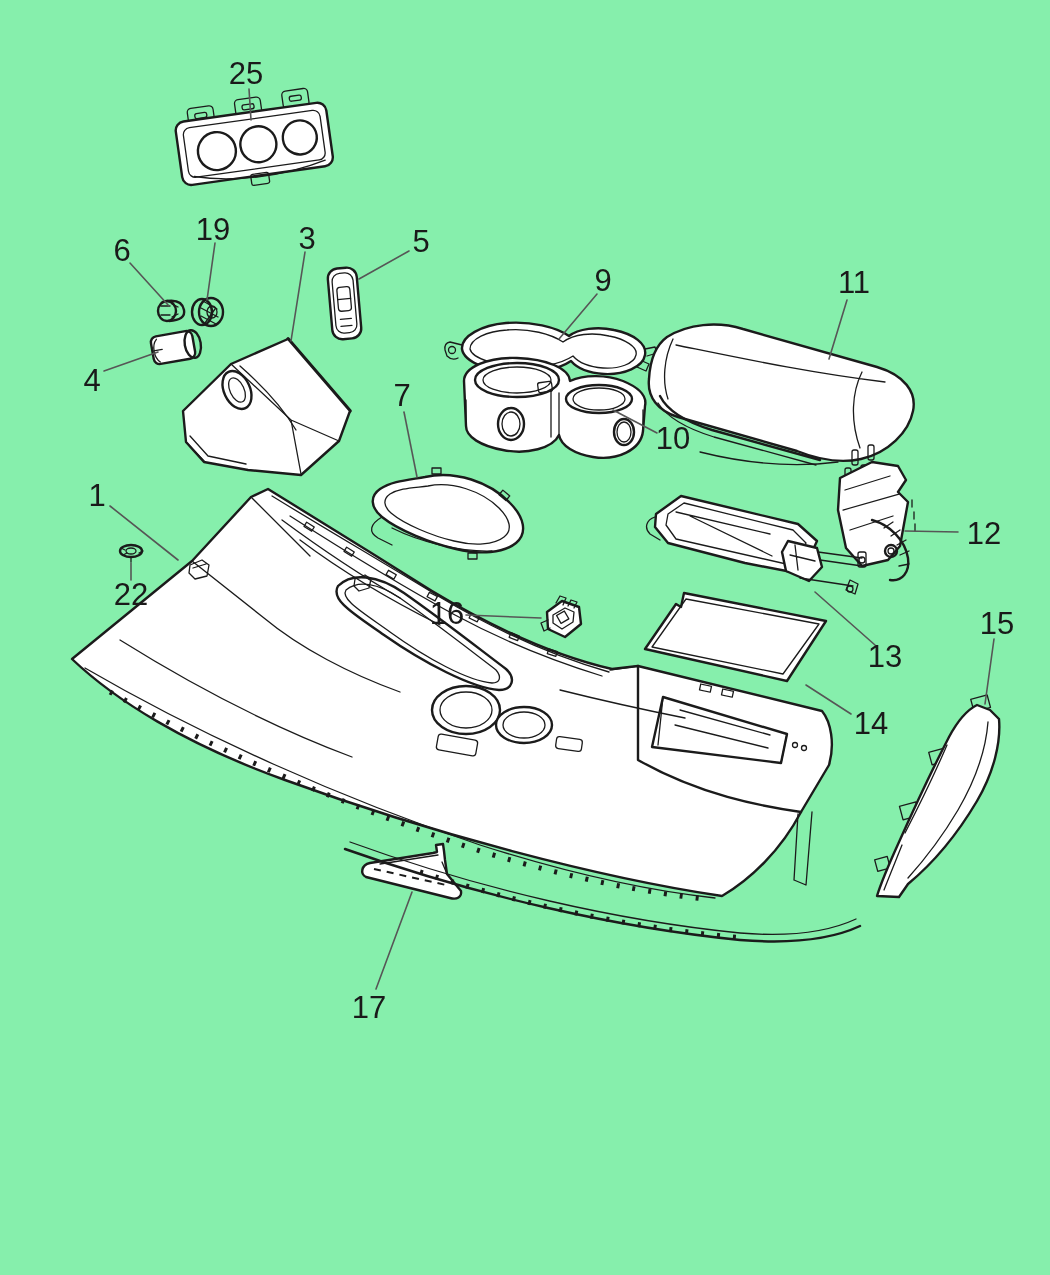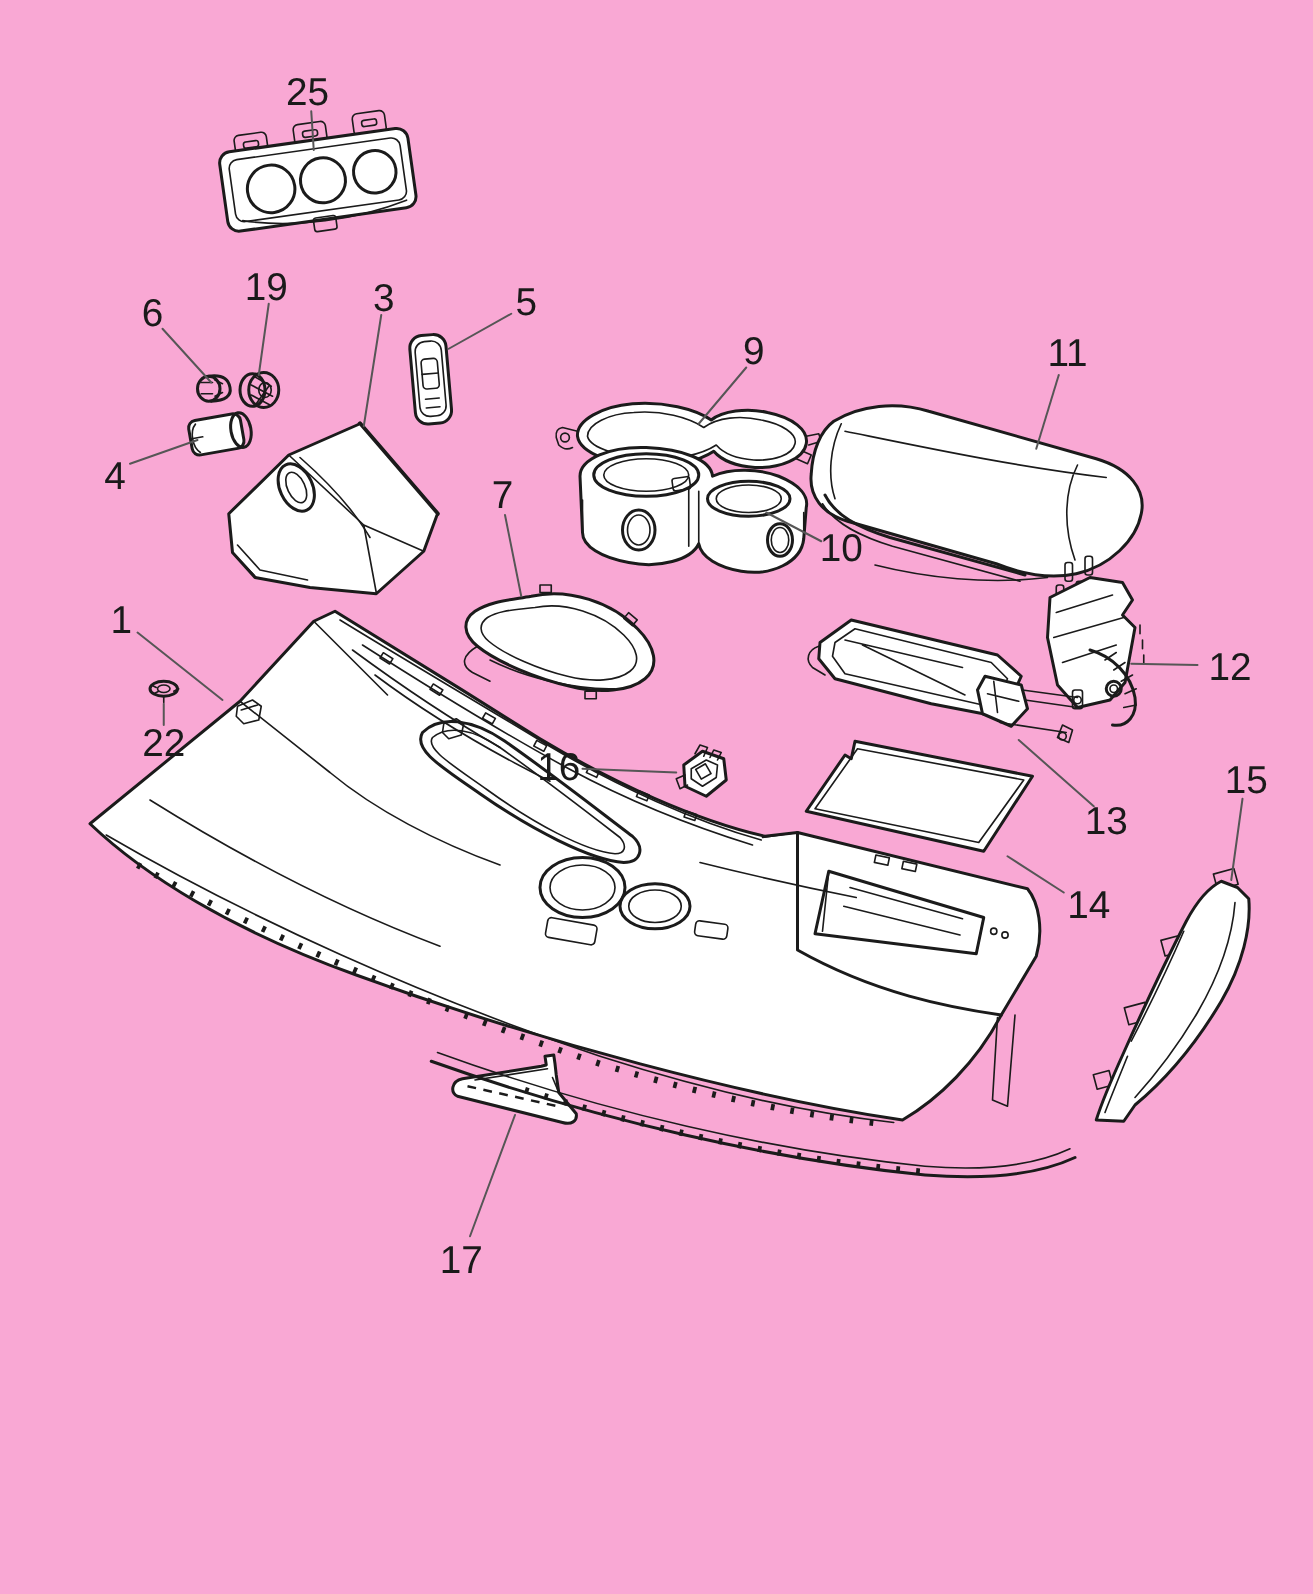--- a/index.html
+++ b/index.html
@@ -1,16 +1,16 @@
 <!DOCTYPE html>
 <html><head>
 <meta charset="utf-8">
 <style>
   html,body{margin:0;padding:0;background:#ffffff;}
-  .canvas{position:relative;width:1050px;height:1275px;background:#f9a8d4;overflow:hidden;
+  .canvas{position:relative;width:1050px;height:1275px;background:#86efac;overflow:hidden;
           font-family:"Liberation Sans", sans-serif;}
   svg{position:absolute;left:0;top:0;}
   
   .s2{stroke:#1b1b1b;stroke-width:2.4;fill:none;stroke-linejoin:round;stroke-linecap:round;}
   .s1{stroke:#1b1b1b;stroke-width:1.3;fill:none;stroke-linejoin:round;stroke-linecap:round;}
   .s3{stroke:#1b1b1b;stroke-width:3.6;fill:none;stroke-linejoin:round;stroke-linecap:round;}
   .fw{fill:#ffffff;}
   .ld{stroke:#565656;stroke-width:1.6;fill:none;stroke-linecap:round;}
   .hatch{stroke:#1b1b1b;stroke-width:5;fill:none;stroke-dasharray:3 13;}
   .dash{stroke:#1b1b1b;stroke-width:2;fill:none;stroke-dasharray:7 6;}

